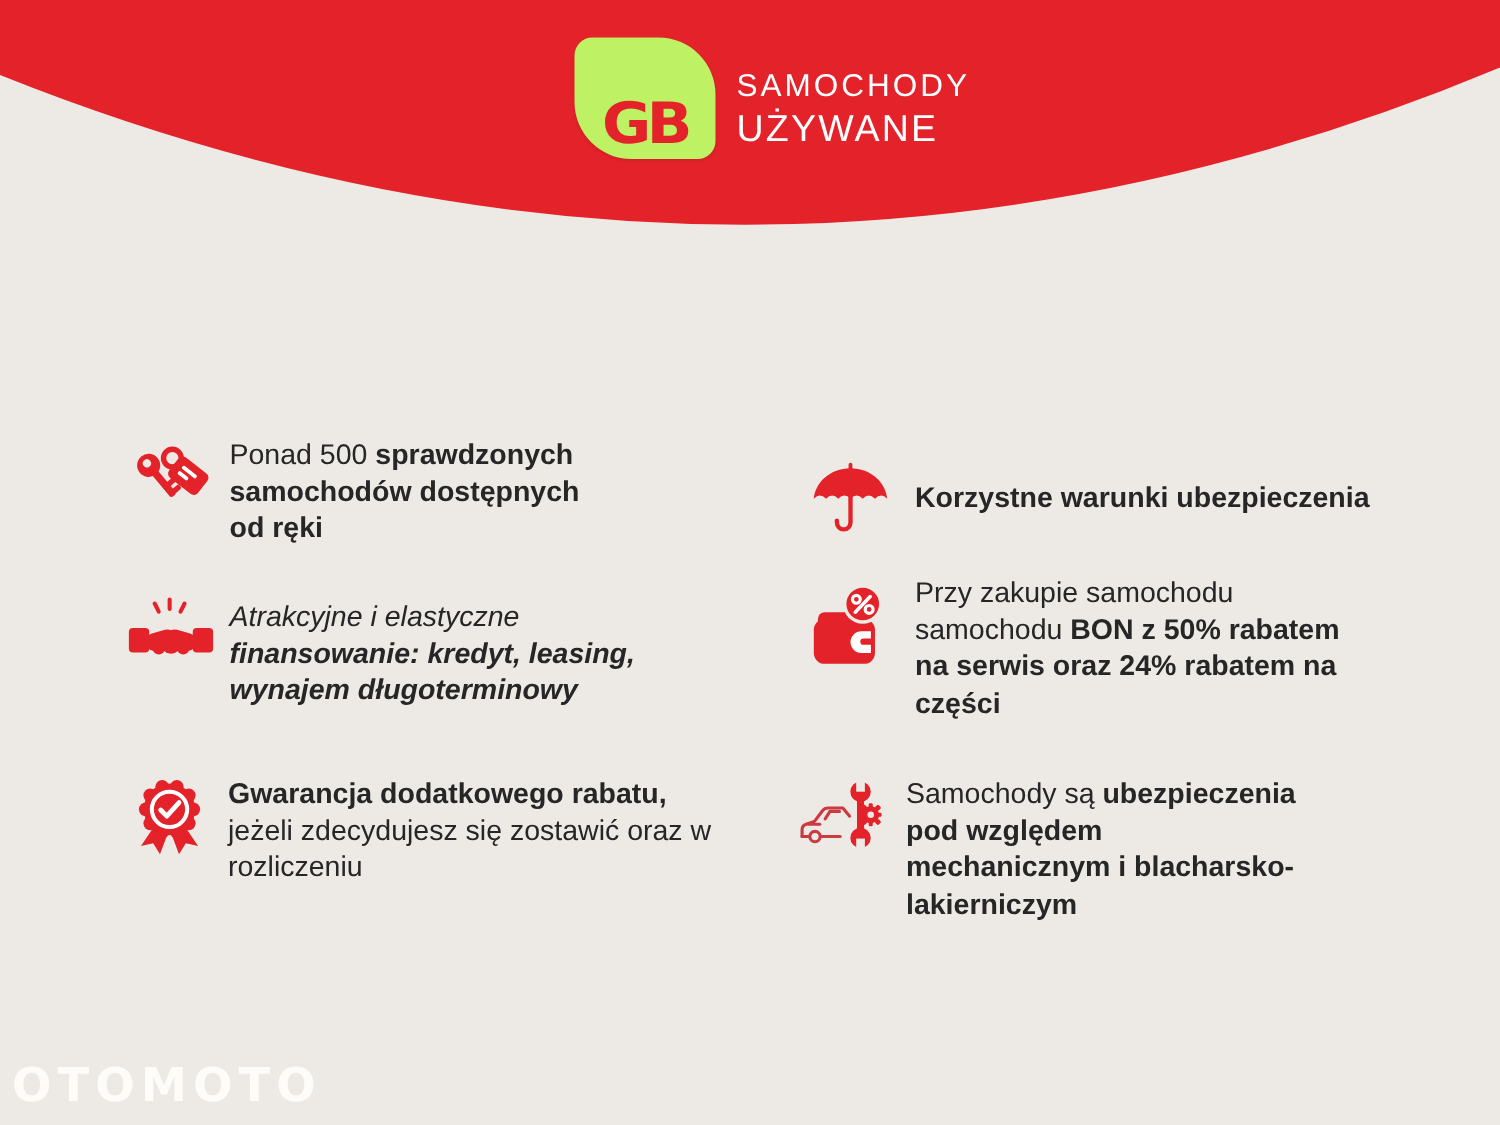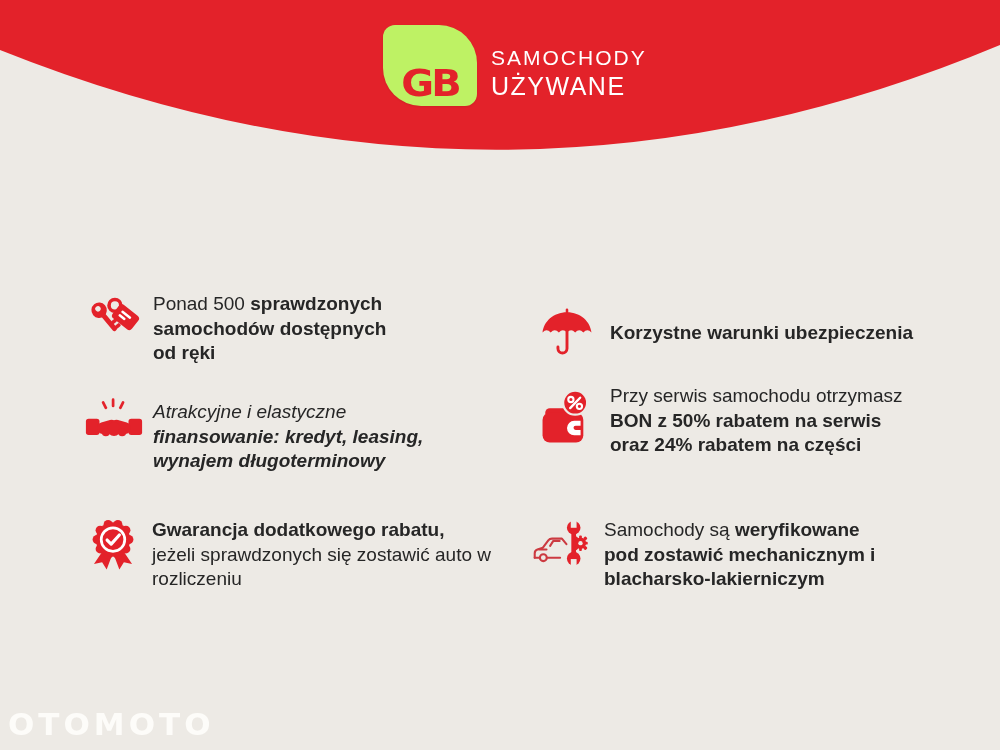--- a/index.html
+++ b/index.html
@@ -125,21 +125,21 @@
         <circle cx="17.8" cy="15.7" r="5"></circle>
           <circle cx="26.6" cy="9.4" r="5"></circle>
         <circle cx="37.4" cy="9.4" r="5"></circle>
           <circle cx="46.2" cy="15.7" r="5"></circle>
         <circle cx="32" cy="26" r="19"></circle>
       </g>
       <circle cx="32" cy="26" r="13" fill="none" stroke="#ffffff" stroke-width="3"></circle>
       <path d="M25.5 26.5 l4.5 4.5 l9 -10" fill="none" stroke="#ffffff" stroke-width="3.5" stroke-linecap="round" stroke-linejoin="round"></path>
     </svg>
   </span>
-  <div class="txt"><span></span><b>Gwarancja dodatkowego rabatu,</b><span> jeżeli sprawdzonych się zostawić auto w rozliczeniu</span></div>
+  <div class="txt"><span></span><b>Gwarancja dodatkowego rabatu,</b><span> jeżeli zdecydujesz się zostawić oraz w rozliczeniu</span></div>
 </div>
 
 <div class="feature f4">
   <span class="icon-box">
     <svg viewBox="0 0 64 64">
       <g fill="#e3222a">
         <rect x="30.6" y="5" width="2.8" height="7" rx="1.4"></rect>
         <path d="M32 9 C17 9 6 19.5 5 31.5
                  Q9.5 26.5 14 31.5 Q18.5 26.5 23 31.5 Q27.5 26.5 32 31.5
                  Q36.5 26.5 41 31.5 Q45.5 26.5 50 31.5 Q54.5 26.5 59 31.5
@@ -159,21 +159,21 @@
         <rect x="5" y="25" width="45" height="33" rx="8"></rect>
       </g>
       <path d="M47 34 h-7 a8 8 0 0 0 0 16 h7 v-6 h-5.5 a2.3 2.3 0 0 1 0 -4.6 h5.5 z" fill="#ffffff"></path>
       <circle cx="41" cy="14" r="14.5" fill="#edeae5"></circle>
       <circle cx="41" cy="14" r="12" fill="#e3222a"></circle>
       <line x1="35.5" y1="20" x2="46.5" y2="8.5" stroke="#ffffff" stroke-width="2.6" stroke-linecap="round"></line>
       <circle cx="36.3" cy="10.5" r="2.9" fill="none" stroke="#ffffff" stroke-width="2.3"></circle>
       <circle cx="45.7" cy="18" r="2.9" fill="none" stroke="#ffffff" stroke-width="2.3"></circle>
     </svg>
   </span>
-  <div class="txt"><span>Przy serwis samochodu otrzymasz </span><b>BON z 50% rabatem na serwis oraz 24% rabatem na części</b><span></span></div>
+  <div class="txt"><span>Przy zakupie samochodu samochodu </span><b>BON z 50% rabatem na serwis oraz 24% rabatem na części</b><span></span></div>
 </div>
 
 <div class="feature f6">
   <span class="icon-box">
     <svg viewBox="0 0 64 64">
       <g fill="none" stroke="#cc3a41" stroke-width="2.3" stroke-linecap="round" stroke-linejoin="round">
         <path d="M3 46 v-5 q0 -3 3 -4 l6 -2 6 -8 q1.5 -2 4 -2 h11 l5 6"></path>
         <path d="M3 46 h5"></path>
         <path d="M17 46 h14"></path>
         <circle cx="12.5" cy="46" r="3.8"></circle>
@@ -194,16 +194,16 @@
           <rect x="57.5" y="28.5" width="4" height="3" rx="1"></rect>
           <rect x="47" y="23" width="3.6" height="3.6" rx="1" transform="rotate(45 48.8 24.8)"></rect>
           <rect x="57" y="23" width="3.6" height="3.6" rx="1" transform="rotate(45 58.8 24.8)"></rect>
           <rect x="47" y="33.5" width="3.6" height="3.6" rx="1" transform="rotate(45 48.8 35.3)"></rect>
           <rect x="57" y="33.5" width="3.6" height="3.6" rx="1" transform="rotate(45 58.8 35.3)"></rect>
         </g>
         <circle cx="53.5" cy="30" r="2.4" fill="#edeae5"></circle>
       </g>
     </svg>
   </span>
-  <div class="txt"><span>Samochody są </span><b>weryfikowane pod zostawić mechanicznym i blacharsko-lakierniczym</b><span></span></div>
+  <div class="txt"><span>Samochody są </span><b>ubezpieczenia pod względem mechanicznym i blacharsko-lakierniczym</b><span></span></div>
 </div>
 
 <div class="watermark">OTOMOTO</div>
 
 </body></html>

